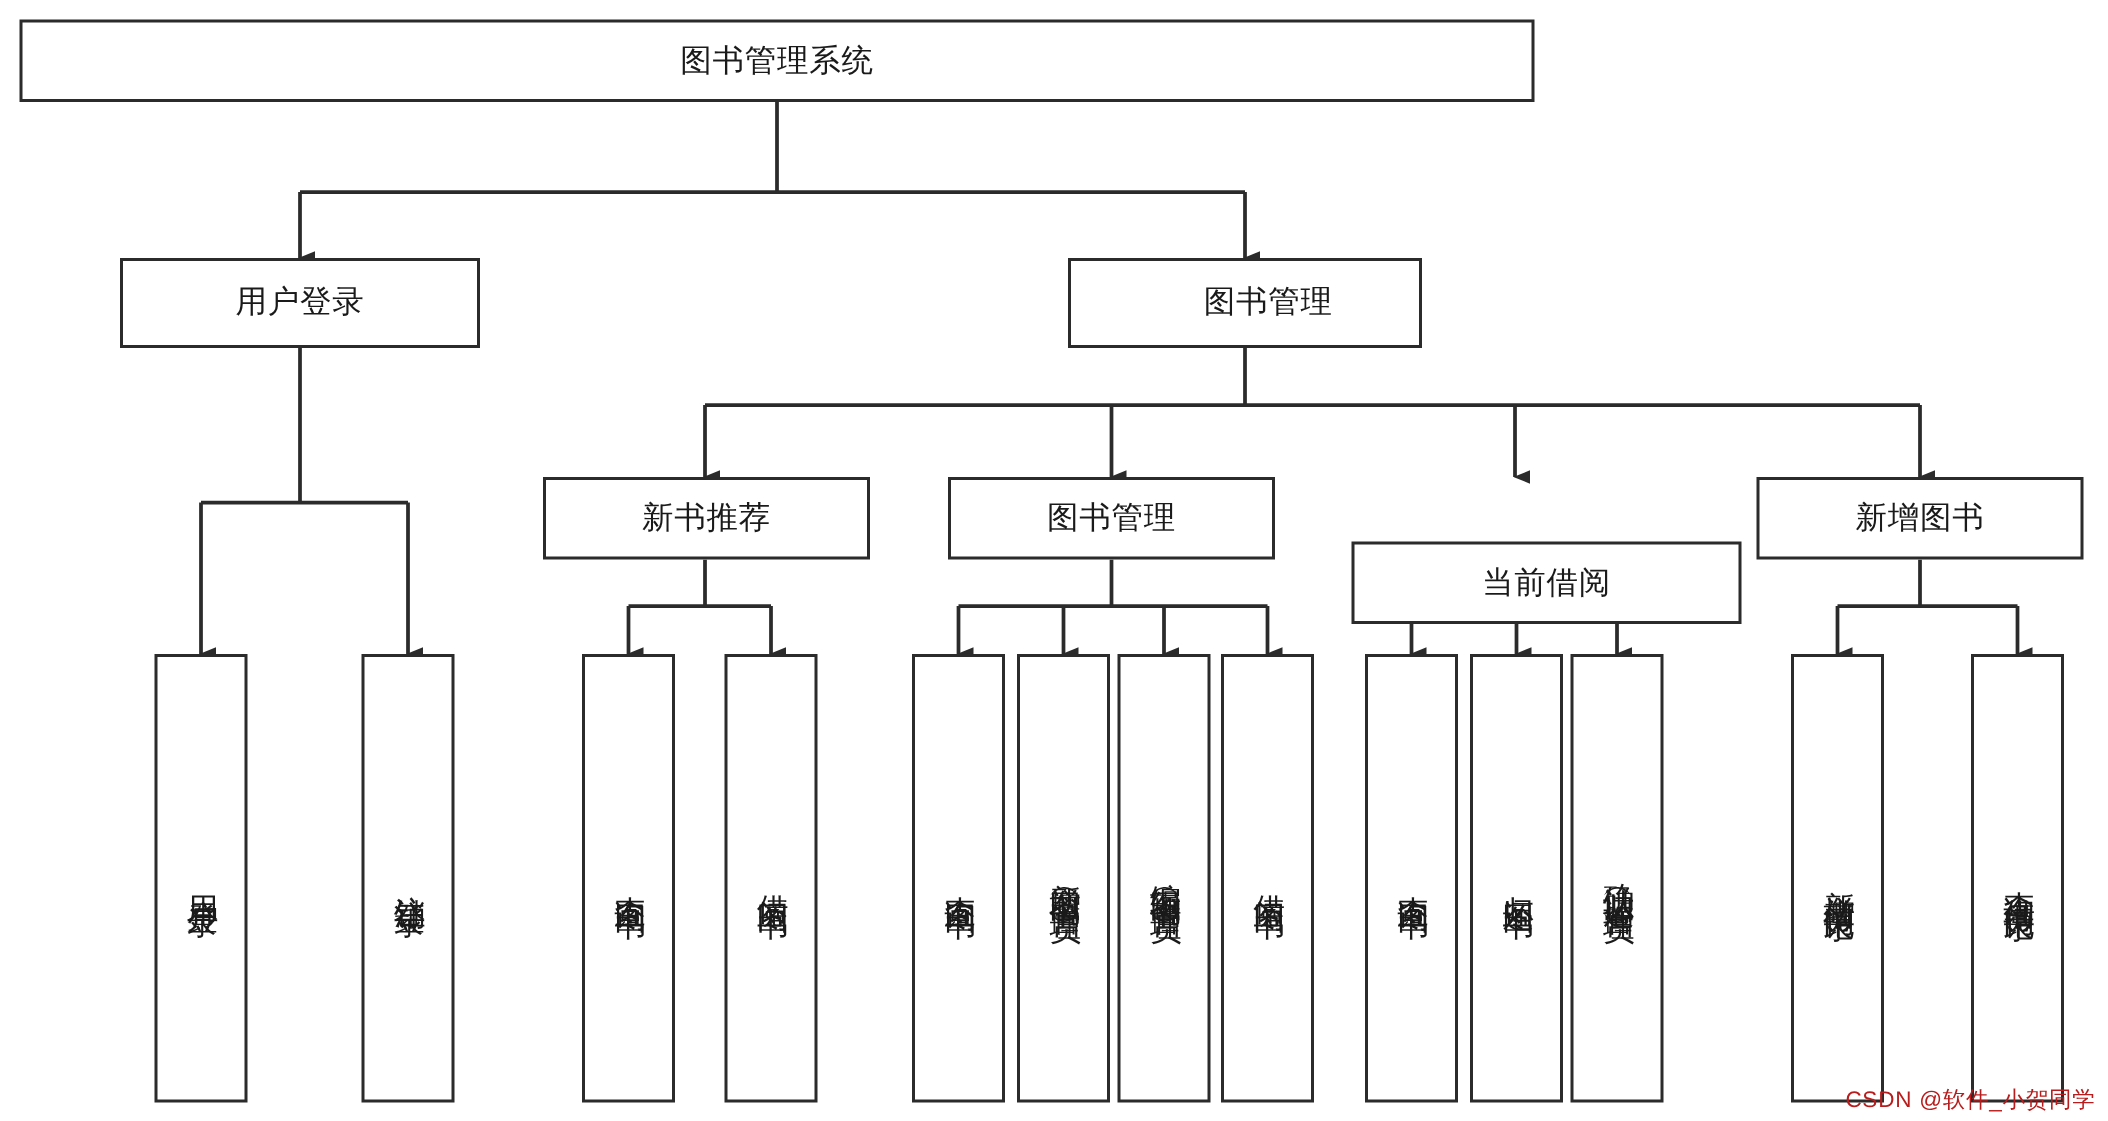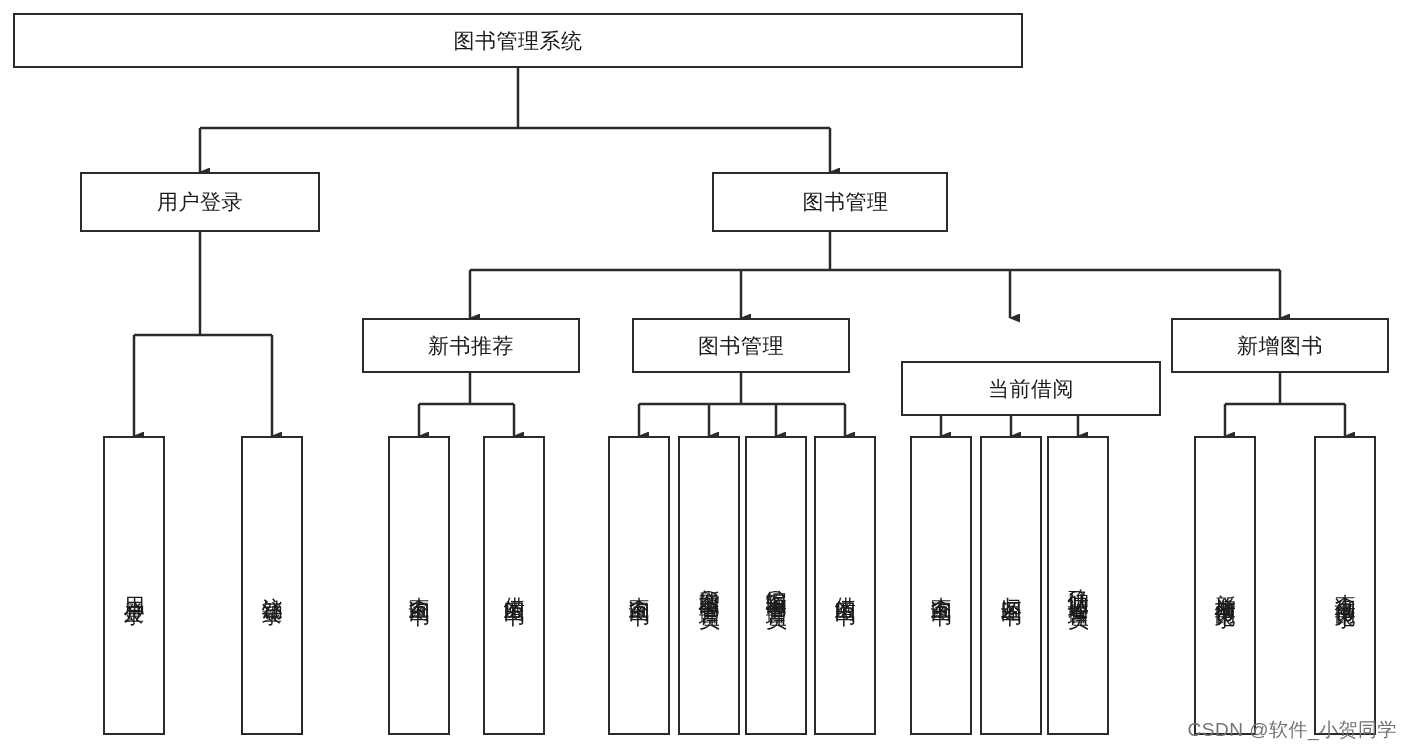--- a/index.html
+++ b/index.html
@@ -58,22 +58,22 @@
     white-space: pre-wrap;
   }
   .node.vertical .node-label {
     writing-mode: vertical-rl;
     text-orientation: upright;
   }
   #watermark {
     position: absolute;
     right: 8px;
     bottom: 4px;
-    font-size: 19px;
-    color: #737373;
+    font-size: 15px;
+    color: #b91c1c;
     letter-spacing: 0.5px;
     z-index: 5;
     white-space: nowrap;
     margin-left: 30px;
   }
 </style>
 </head>
 <body>
 
 <div id="diagram-canvas">

